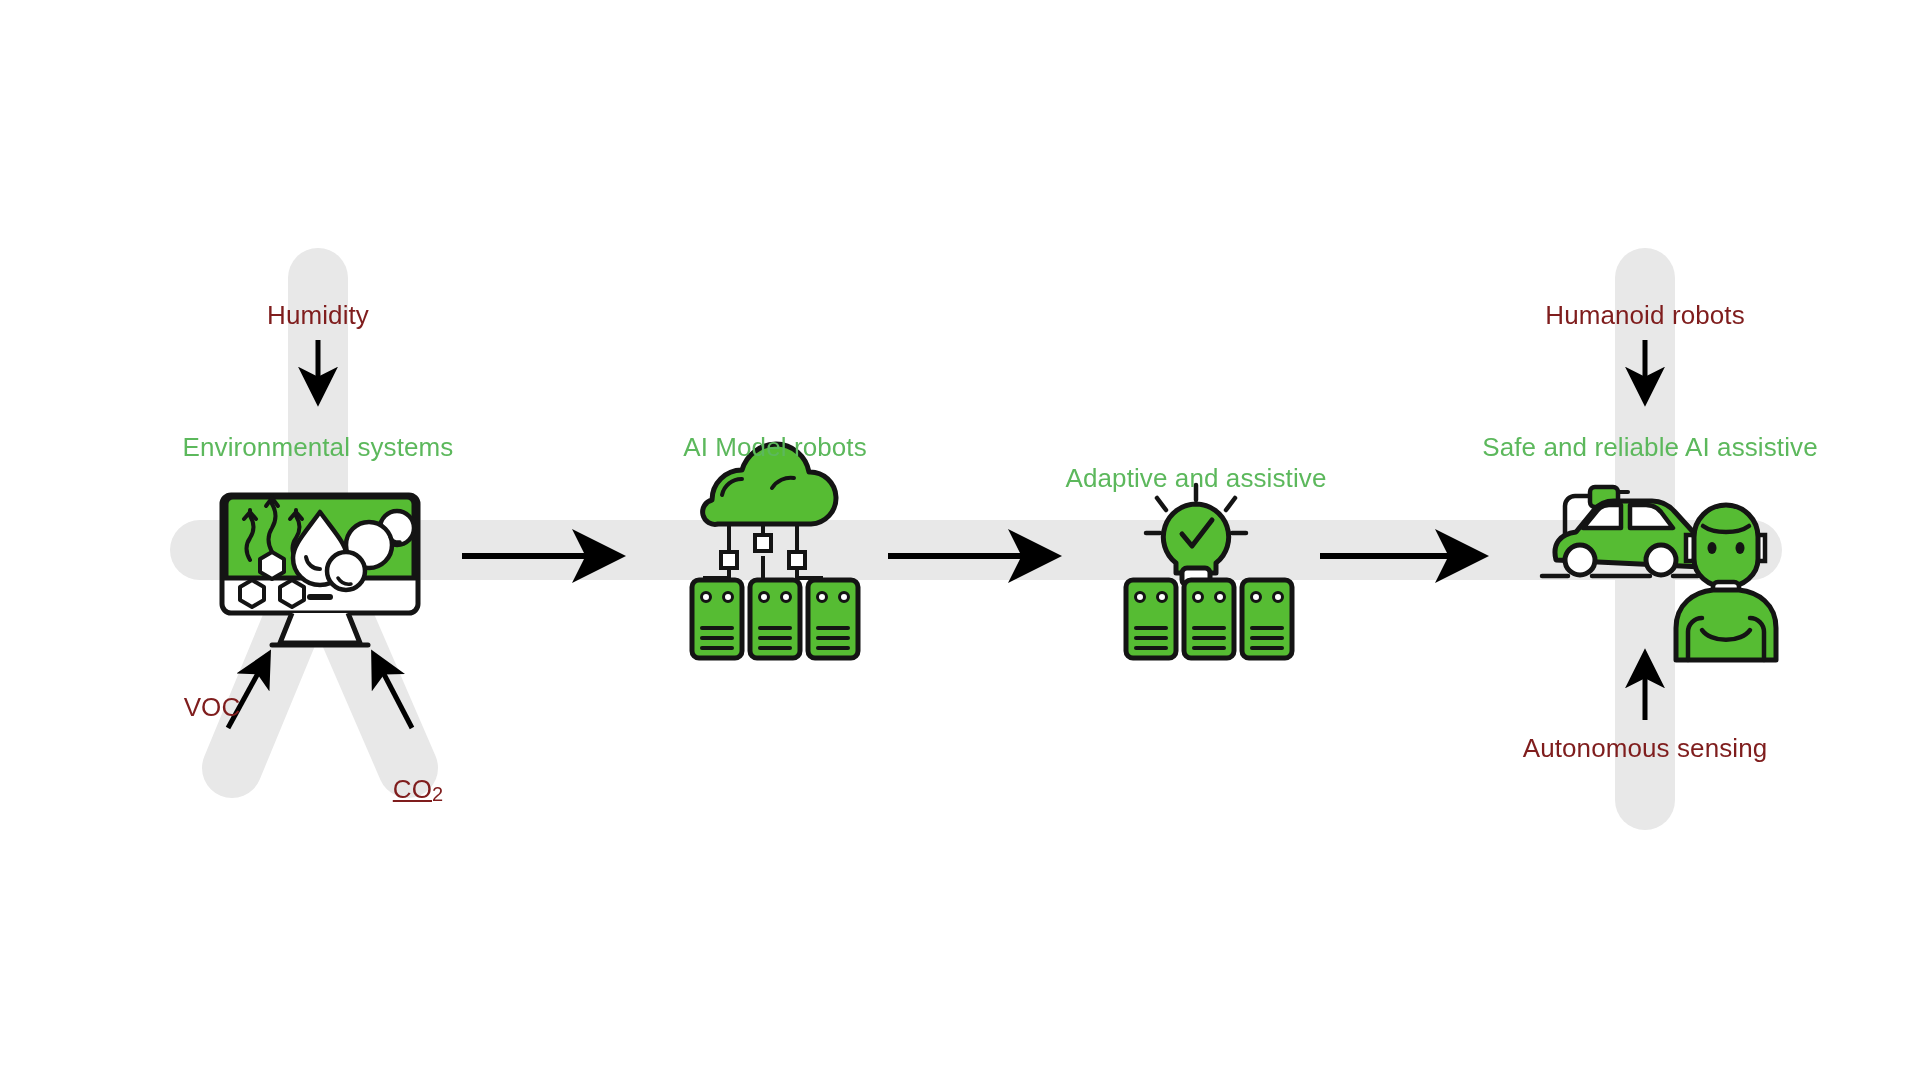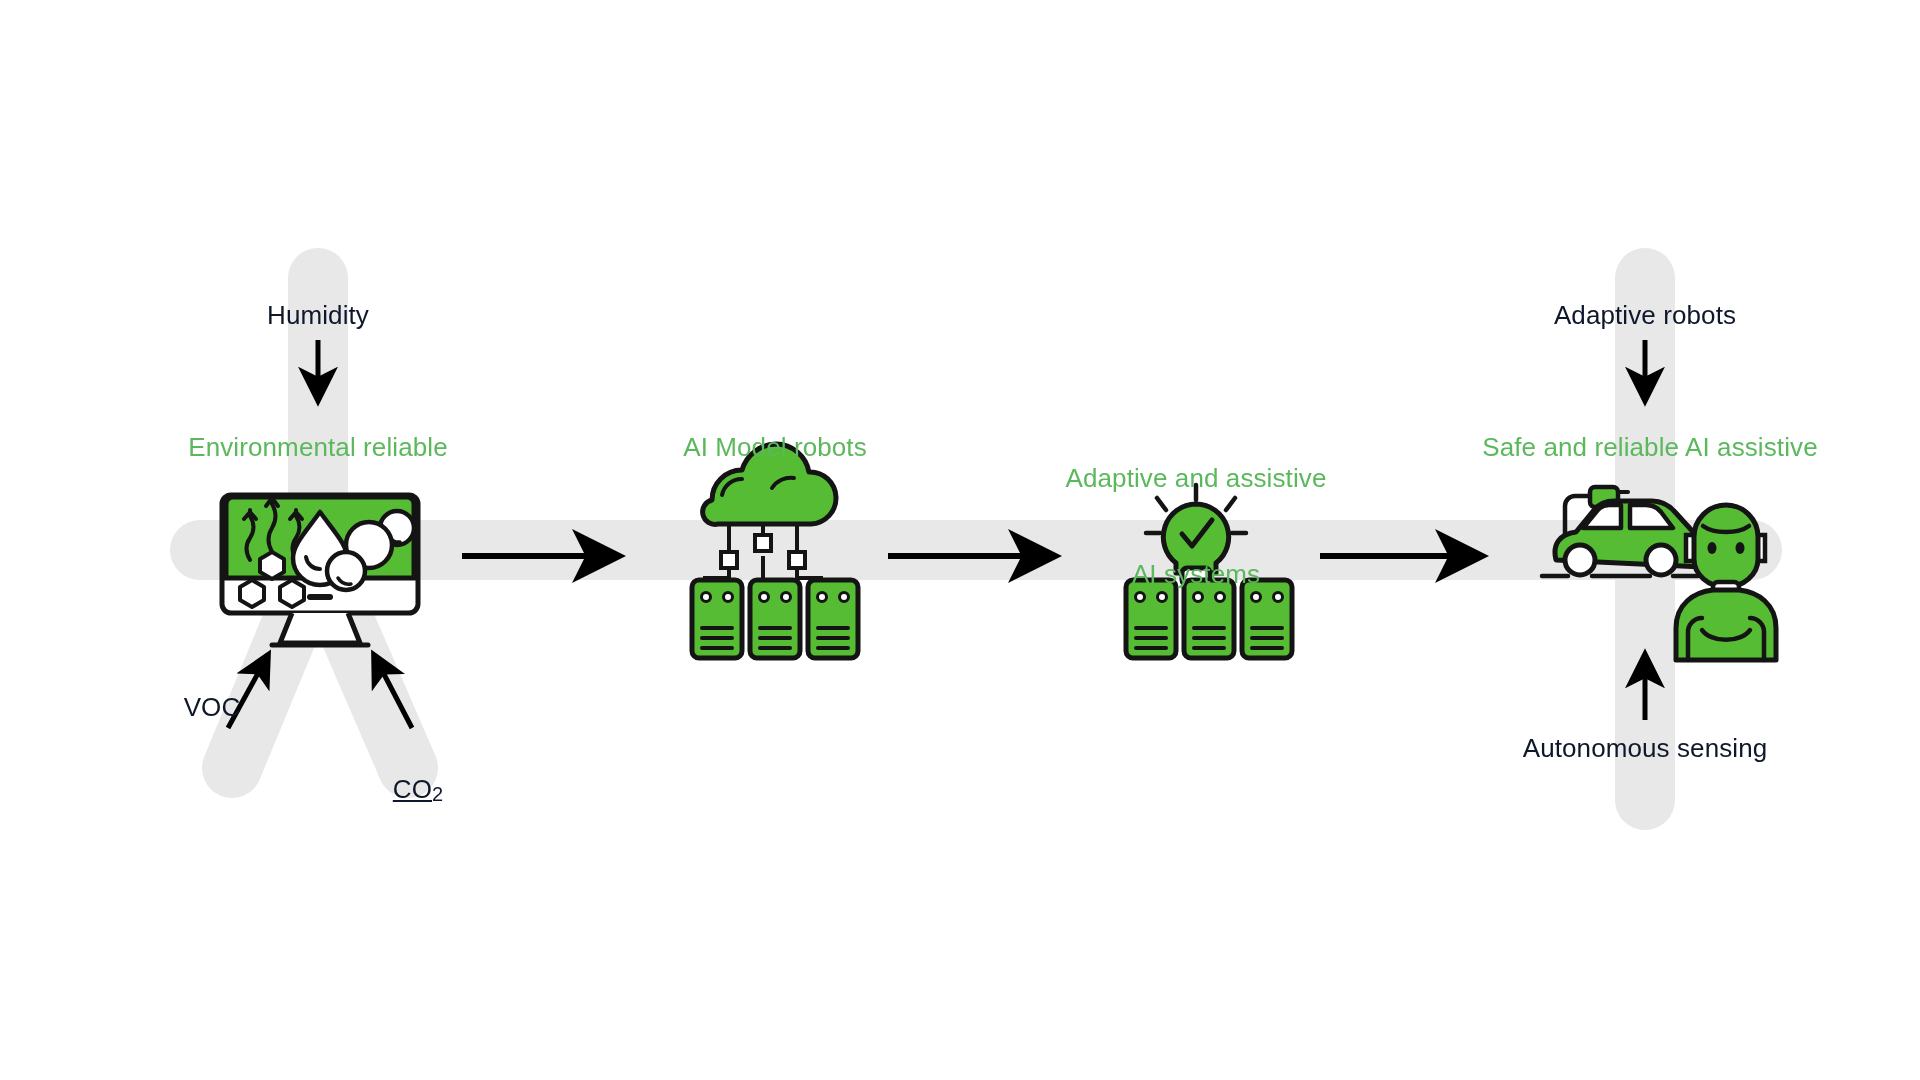--- a/index.html
+++ b/index.html
@@ -33,21 +33,21 @@
     line-height: 1.22;
     letter-spacing: 0.1px;
   }
   .stage-label {
     color: #5CB85C;
     font-size: 26px;
     text-align: center;
     font-weight: 400;
   }
   .io-label {
-    color: #0f172a;
+    color: #7f1d1d;
     font-size: 26px;
     text-align: center;
     font-weight: 400;
   }
   .io-label .sub {
     font-size: 20px;
     vertical-align: baseline;
     position: relative;
     top: 3px;
   }
@@ -288,28 +288,27 @@
     </g>
 
   </svg>
 
   <div class="label-text io-label" style="left:158px; top:300px; width:320px;">Humidity</div>
 
   <div class="label-text io-label" style="left:122px; top:692px; width:180px;">VOC</div>
 
   <div class="label-text io-label" style="left:338px; top:774px; width:160px;text-decoration:underline;"><span>CO</span><span class="sub">2</span></div>
 
-  <div class="label-text io-label" style="left:1445px; top:300px; width:400px;">Adaptive robots</div>
+  <div class="label-text io-label" style="left:1445px; top:300px; width:400px;">Humanoid robots</div>
 
   <div class="label-text io-label" style="left:1405px; top:733px; width:480px;">Autonomous sensing</div>
 
-  <div class="label-text stage-label" style="left:108px; top:432px; width:420px;">Environmental reliable</div>
+  <div class="label-text stage-label" style="left:108px; top:432px; width:420px;">Environmental systems</div>
 
   <div class="label-text stage-label" style="left:625px; top:432px; width:300px;">AI Model robots</div>
 
   <div class="label-text stage-label" style="left:1014px; top:400px; width:364px;">
     <div>Adaptive and assistive</div>
-    <div>AI systems</div>
   </div>
 
   <div class="label-text stage-label" style="left:1400px; top:432px; width:500px;">Safe and reliable AI assistive</div>
 
 </div>
 
 </body></html>

